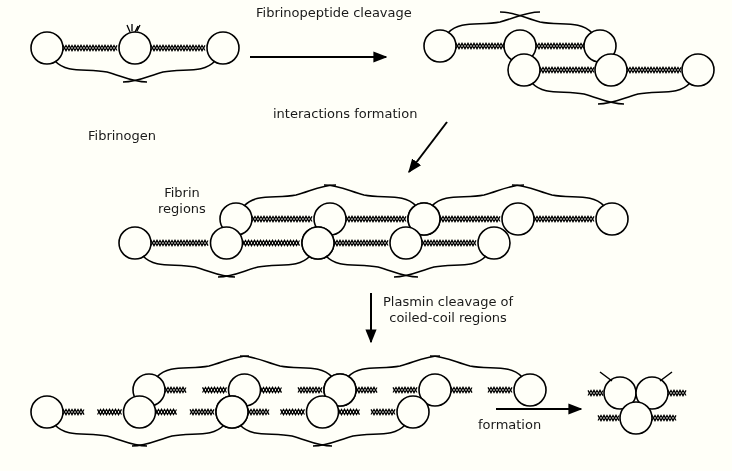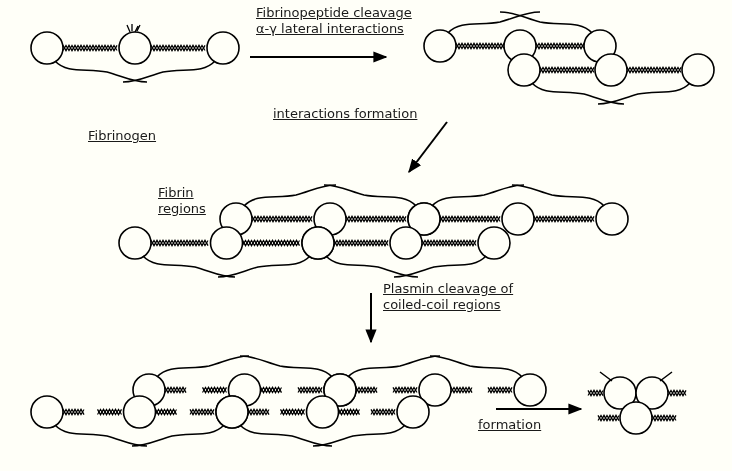--- a/index.html
+++ b/index.html
@@ -1,20 +1,20 @@
 <!DOCTYPE html>
 <html><head>
 <meta charset="utf-8">
 <style>
   html, body { margin: 0; padding: 0; background: #fffff8; }
   body { width: 732px; height: 471px; position: relative; overflow: hidden;
          font-family: "DejaVu Sans", sans-serif; color: #111; }
   #diagram { position: absolute; left: 0; top: 0; }
-  .lbl { position: absolute; font-size: 13px; line-height: 16px; 
-         white-space: nowrap; color: #1a1a1a; text-decoration: underline; }
+  .lbl { position: absolute; font-size: 13px; line-height: 16px; text-align: center;
+         white-space: nowrap; color: #1a1a1a; }
   .node { fill: #fffff8; stroke: #000; stroke-width: 1.6; }
   .coil { fill: none; stroke: #000; stroke-width: 1.3; }
   .coil2 { fill: none; stroke: #000; stroke-width: 1.1; }
   .tail { fill: none; stroke: #000; stroke-width: 1.5; }
   .arrow { stroke: #000; stroke-width: 2; fill: none; }
   .head { fill: #000; }
 </style>
 </head>
 <body>
 
@@ -158,32 +158,31 @@
   <line class="arrow" x1="250" y1="57" x2="386" y2="57" marker-end="url(#ah)"></line>
   <line class="arrow" x1="447" y1="122" x2="409" y2="172" marker-end="url(#ah)"></line>
   <line class="arrow" x1="371" y1="293" x2="371" y2="342" marker-end="url(#ah)"></line>
   <line class="arrow" x1="496" y1="409" x2="581" y2="409" marker-end="url(#ah)"></line>
 </svg>
 
 <div class="lbl" style="left:88px;top:96px;margin-top:32px;">Fibrinogen</div>
 
 <div class="lbl" style="left:256px;top:5px;">
   <div>Fibrinopeptide cleavage</div>
-  <div>α-γ lateral interactions</div>
 </div>
 
 <div class="lbl" style="left:273px;top:106px;">
   <div>interactions formation</div>
 </div>
 
 <div class="lbl" style="left:158px;top:185px;">
   <div>Fibrin</div>
   <div>regions</div>
 </div>
 
-<div class="lbl" style="left:383px;top:281px;">
+<div class="lbl" style="left:383px;top:294px;">
   <div>Plasmin cleavage of</div>
   <div>coiled-coil regions</div>
 </div>
 
 <div class="lbl" style="left:478px;top:417px;">
   <div>formation</div>
 </div>
 
 </body></html>

